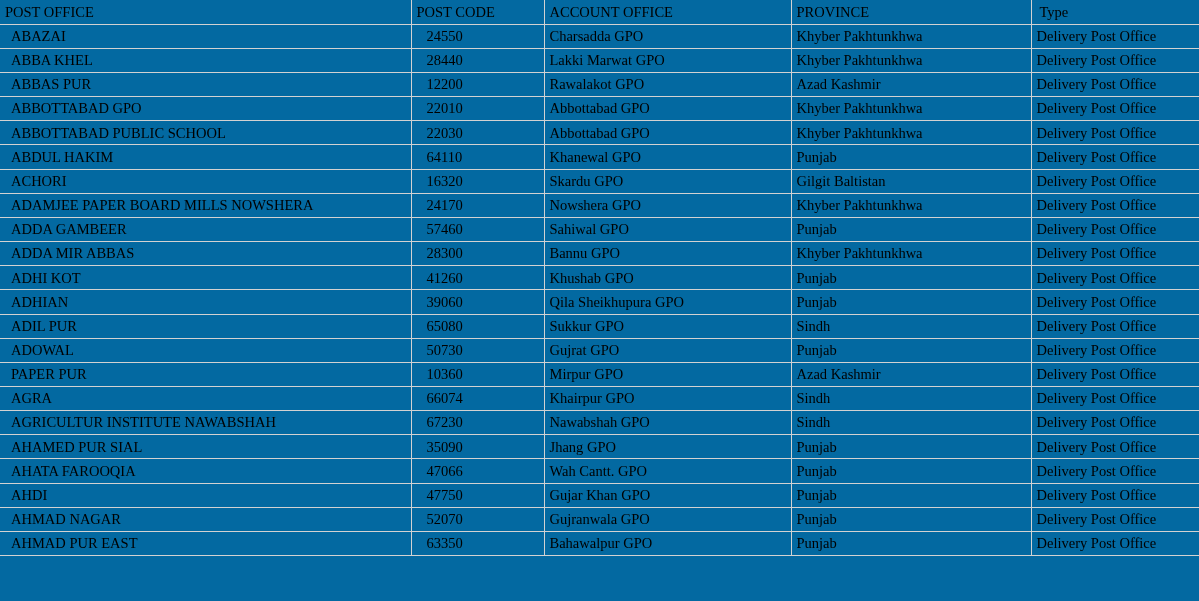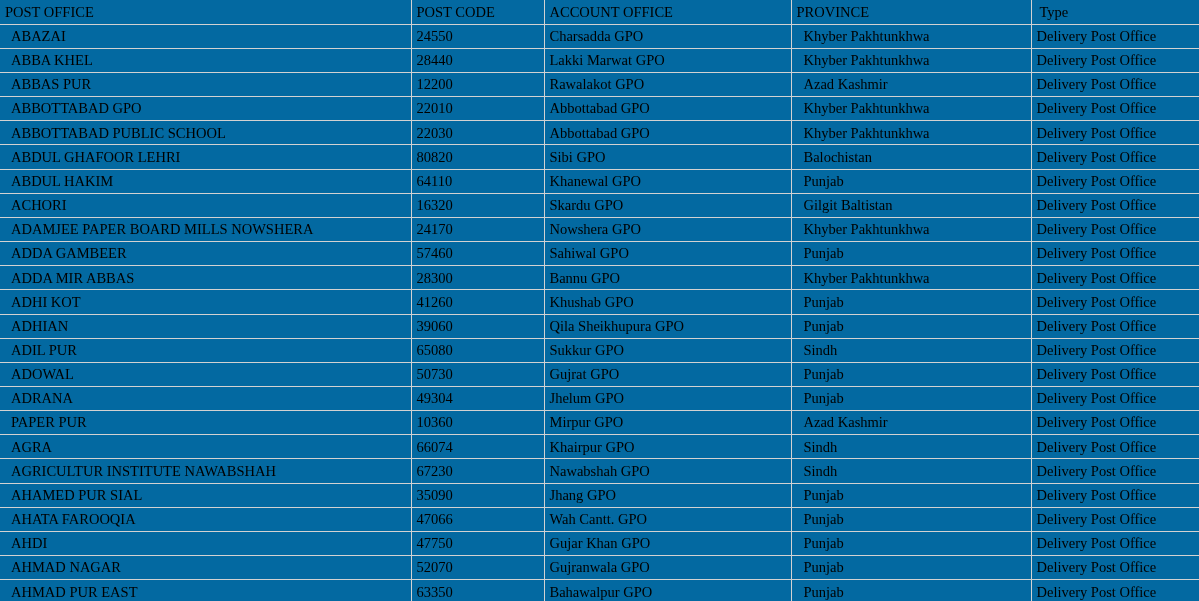--- a/index.html
+++ b/index.html
@@ -53,23 +53,23 @@
   }
   table.grid th:last-child,
   table.grid td:last-child {
     border-right: none;
     padding-left: 8px;
   }
   table.grid thead th {
     border-top: none;
   }
   table.grid td.col-post-office { padding-left: 11px; }
-  table.grid td.col-post-code   { padding-left: 5px; }
+  table.grid td.col-post-code   { padding-left: 15px; }
   table.grid td.col-account-office { padding-left: 5px; }
-  table.grid td.col-province    { padding-left: 12px; }
+  table.grid td.col-province    { padding-left: 5px; }
   table.grid td.col-type        { padding-left: 5px; font-family: Liberation Serif, serif; }
 </style>
 </head>
 <body>
 
 <div id="sheet">
   <table class="grid">
     <colgroup>
       <col class="c-post-office">
       <col class="c-post-code">
@@ -116,27 +116,20 @@
           <td class="col-type">Delivery Post Office</td>
         </tr>
         <tr>
           <td class="col-post-office">ABBOTTABAD PUBLIC SCHOOL</td>
           <td class="col-post-code">22030</td>
           <td class="col-account-office">Abbottabad GPO</td>
           <td class="col-province">Khyber Pakhtunkhwa</td>
           <td class="col-type">Delivery Post Office</td>
         </tr>
         <tr>
-          <td class="col-post-office">ABDUL GHAFOOR LEHRI</td>
-          <td class="col-post-code">80820</td>
-          <td class="col-account-office">Sibi GPO</td>
-          <td class="col-province">Balochistan</td>
-          <td class="col-type">Delivery Post Office</td>
-        </tr>
-        <tr>
           <td class="col-post-office">ABDUL HAKIM</td>
           <td class="col-post-code">64110</td>
           <td class="col-account-office">Khanewal GPO</td>
           <td class="col-province">Punjab</td>
           <td class="col-type">Delivery Post Office</td>
         </tr>
         <tr>
           <td class="col-post-office">ACHORI</td>
           <td class="col-post-code">16320</td>
           <td class="col-account-office">Skardu GPO</td>
@@ -186,27 +179,20 @@
           <td class="col-type">Delivery Post Office</td>
         </tr>
         <tr>
           <td class="col-post-office">ADOWAL</td>
           <td class="col-post-code">50730</td>
           <td class="col-account-office">Gujrat GPO</td>
           <td class="col-province">Punjab</td>
           <td class="col-type">Delivery Post Office</td>
         </tr>
         <tr>
-          <td class="col-post-office">ADRANA</td>
-          <td class="col-post-code">49304</td>
-          <td class="col-account-office">Jhelum GPO</td>
-          <td class="col-province">Punjab</td>
-          <td class="col-type">Delivery Post Office</td>
-        </tr>
-        <tr>
           <td class="col-post-office">PAPER PUR</td>
           <td class="col-post-code">10360</td>
           <td class="col-account-office">Mirpur GPO</td>
           <td class="col-province">Azad Kashmir</td>
           <td class="col-type">Delivery Post Office</td>
         </tr>
         <tr>
           <td class="col-post-office">AGRA</td>
           <td class="col-post-code">66074</td>
           <td class="col-account-office">Khairpur GPO</td>

